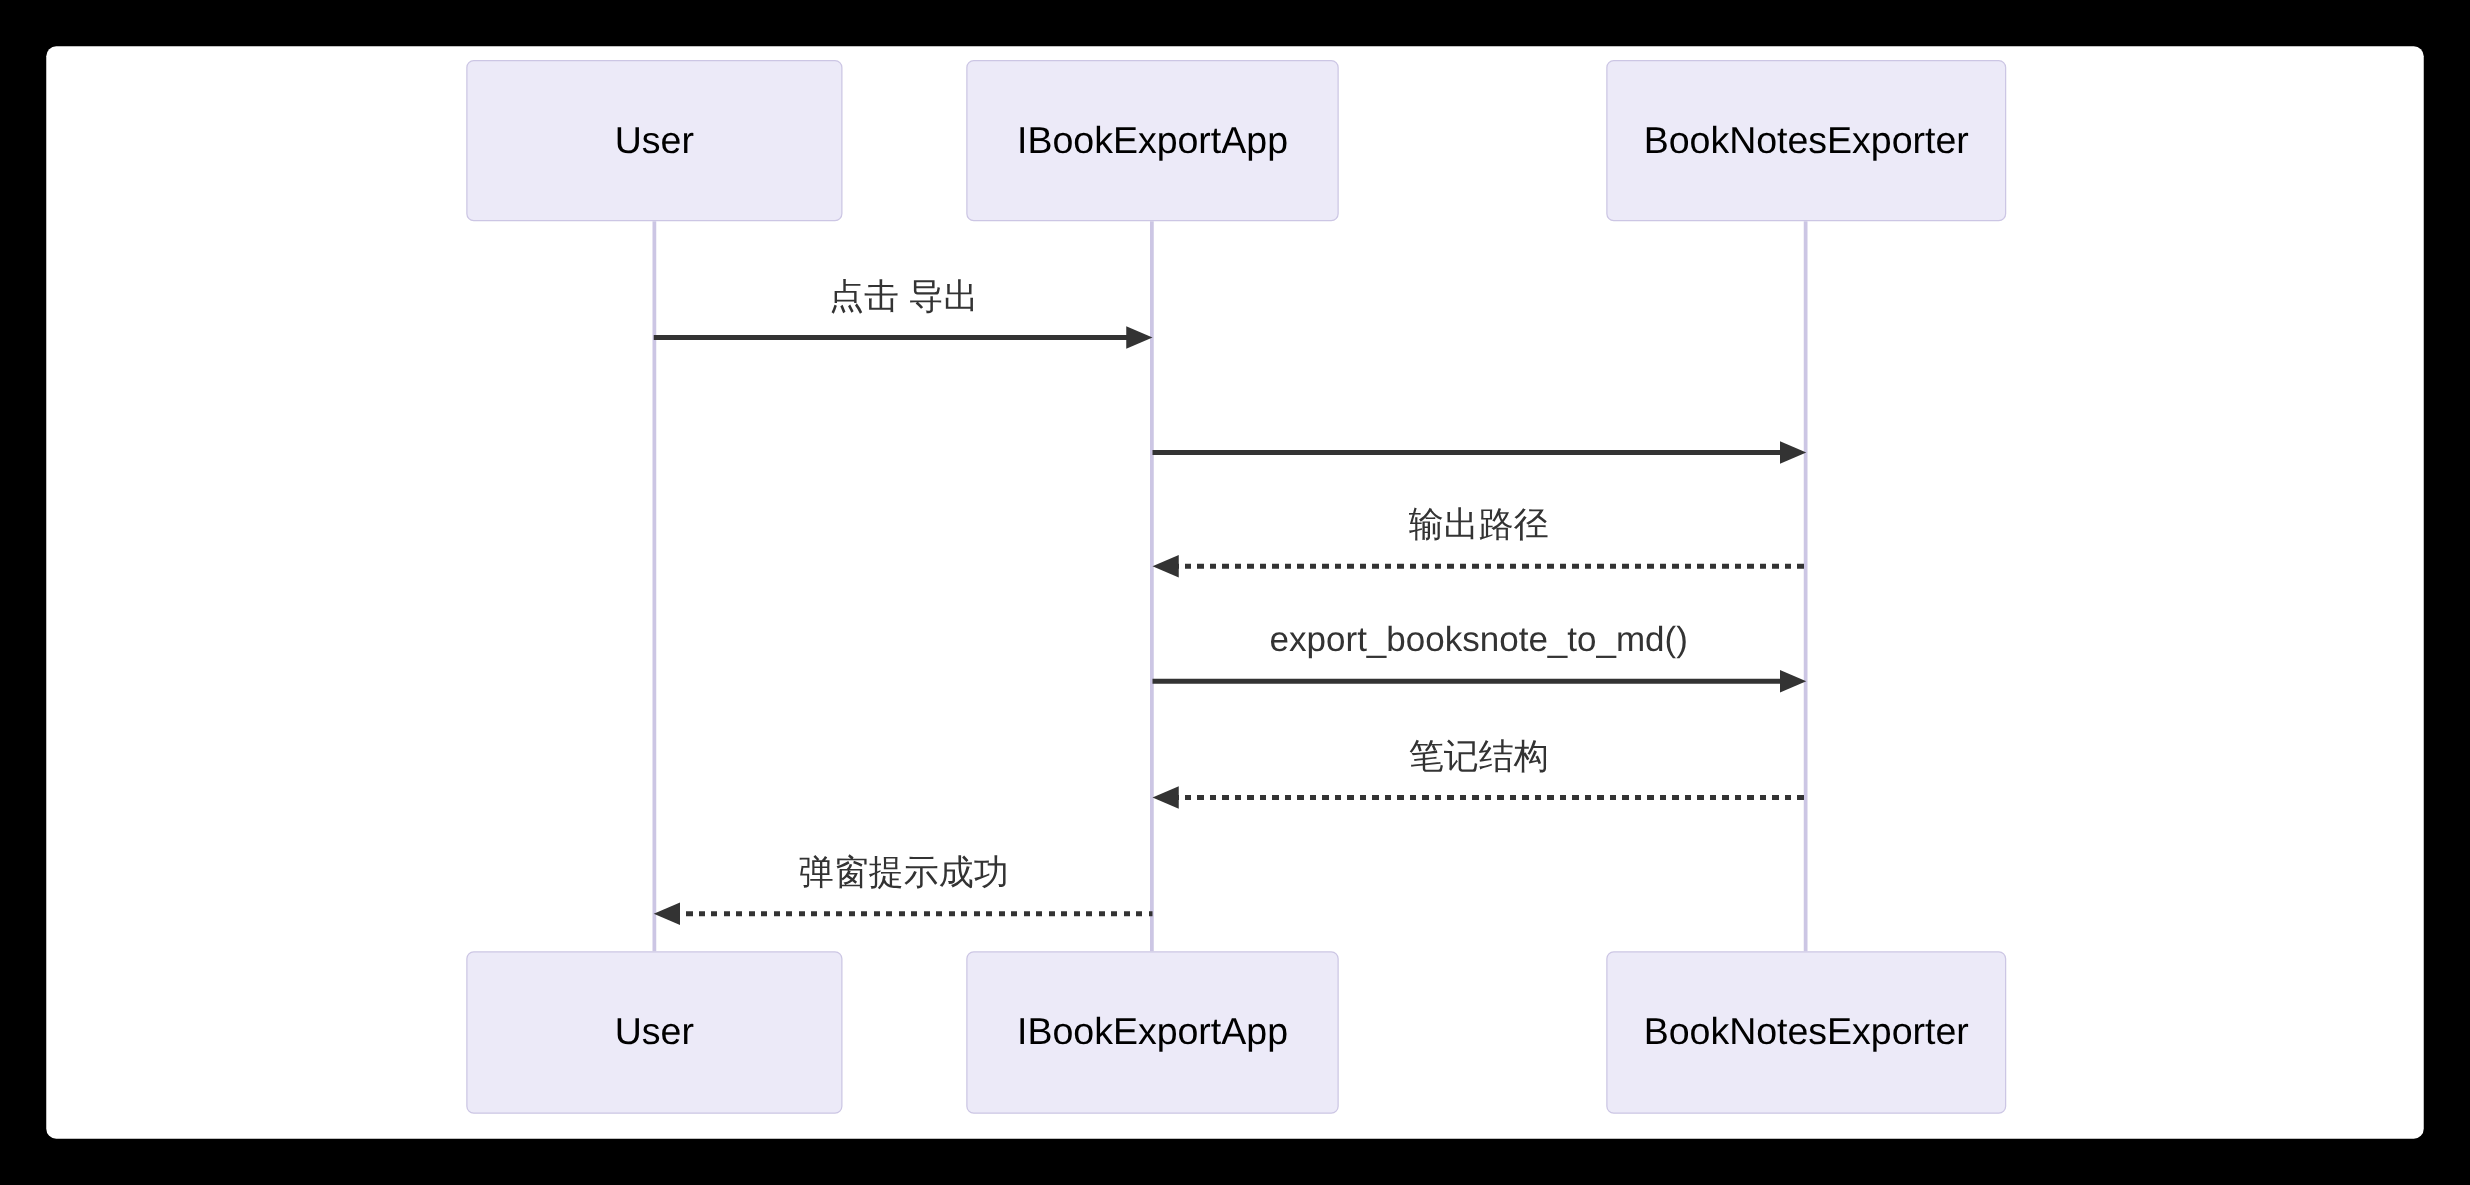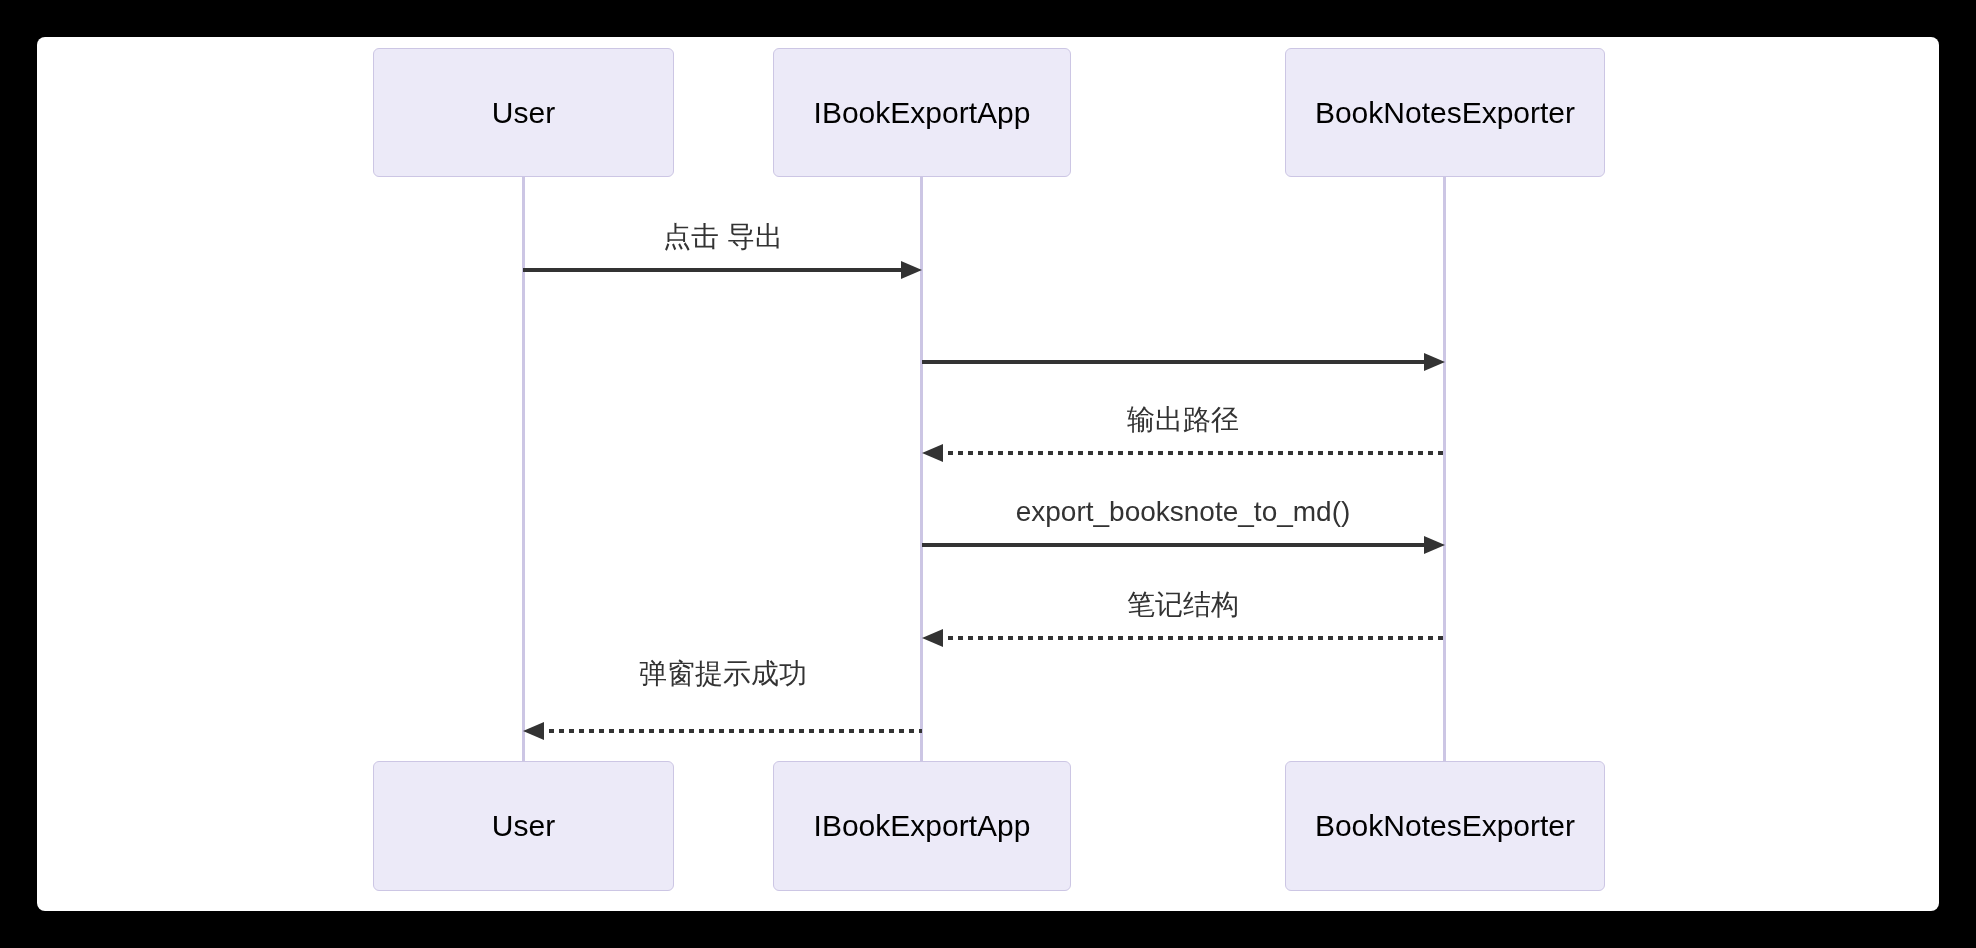--- a/index.html
+++ b/index.html
@@ -138,20 +138,20 @@
       <div class="line"></div>
       <div class="head"></div>
     </div>
 
     <div class="msg-label" style="left:1146px; top:551px;">笔记结构</div>
     <div class="msg-arrow left dashed" style="left:885px; top:591px; width:523px;">
       <div class="line"></div>
       <div class="head"></div>
     </div>
 
-    <div class="msg-label" style="left:686px; top:620px;">弹窗提示成功</div>
+    <div class="msg-label" style="left:686px; top:644px;">弹窗提示成功</div>
     <div class="msg-arrow left dashed" style="left:486px; top:684px; width:399px;">
       <div class="line"></div>
       <div class="head"></div>
     </div>
 
   </div>
 </div>
 
 </body></html>

